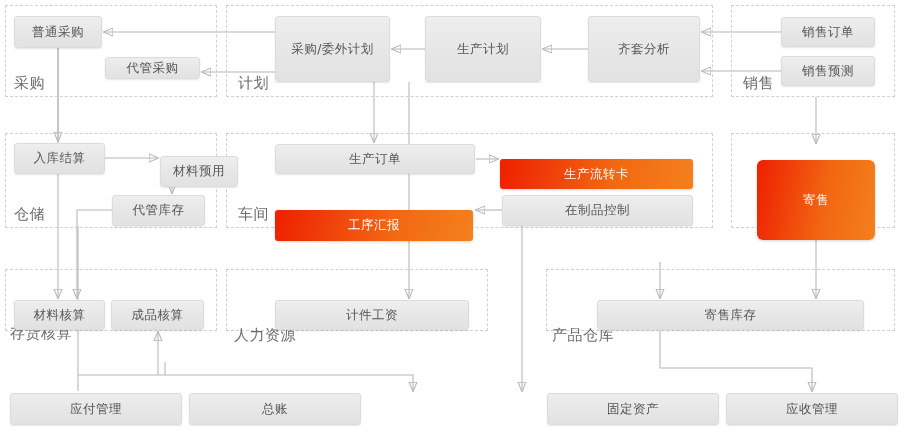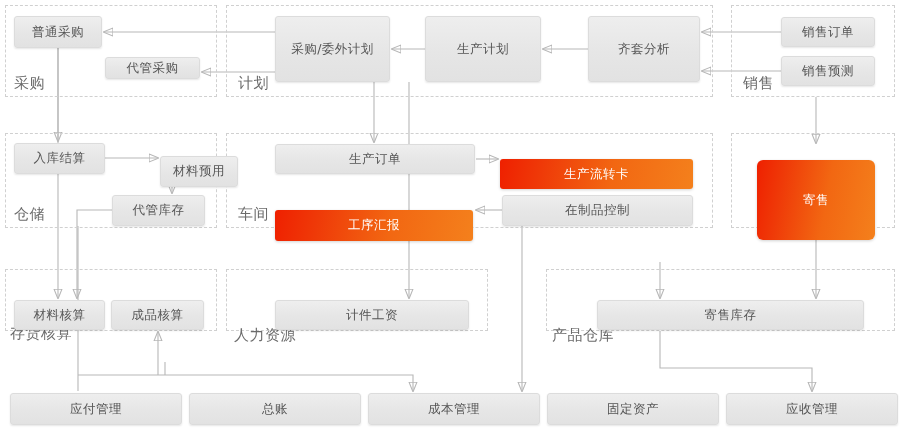--- a/index.html
+++ b/index.html
@@ -195,19 +195,18 @@
   <div class="node grey" style="left:111px;top:300px;width:93px;height:30px;">成品核算</div>
 
   <div class="node grey" style="left:275px;top:300px;width:194px;height:30px;">计件工资</div>
 
   <div class="node grey" style="left:597px;top:300px;width:267px;height:30px;">寄售库存</div>
 
   <div class="node grey" style="left:10px;top:393px;width:172px;height:32px;">应付管理</div>
 
   <div class="node grey" style="left:189px;top:393px;width:172px;height:32px;">总账</div>
 
-  <div class="node grey" style="left:368px;top:393px;width:172px;height:32px;">成本管理</div>
 
   <div class="node grey" style="left:547px;top:393px;width:172px;height:32px;">固定资产</div>
 
   <div class="node grey" style="left:726px;top:393px;width:172px;height:32px;">应收管理</div>
 
 </div>
 
 </body></html>

